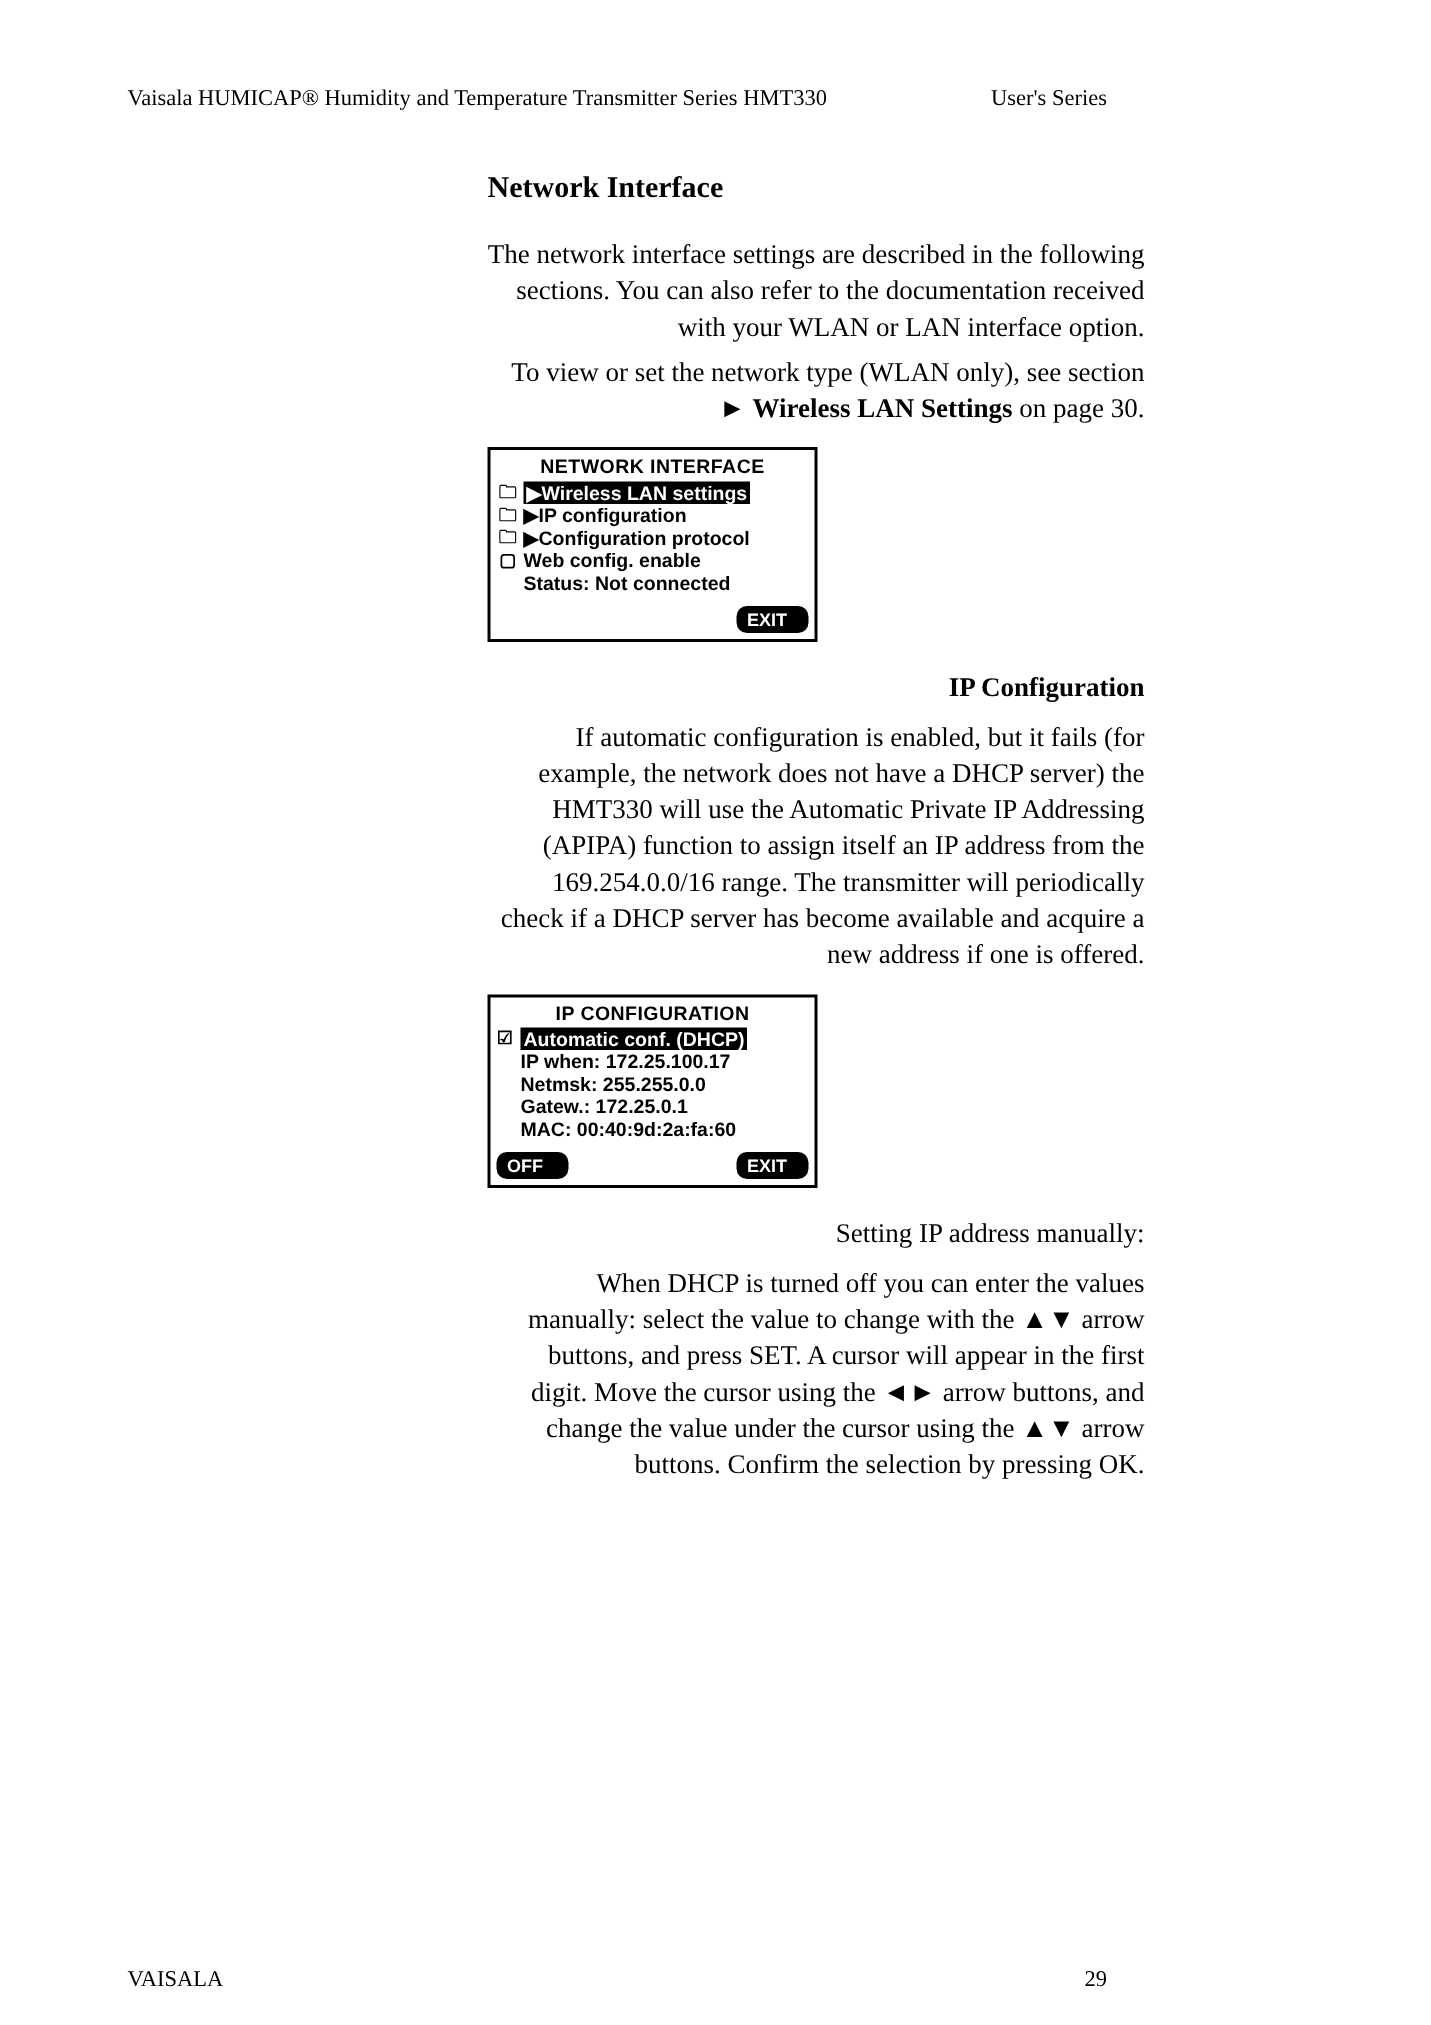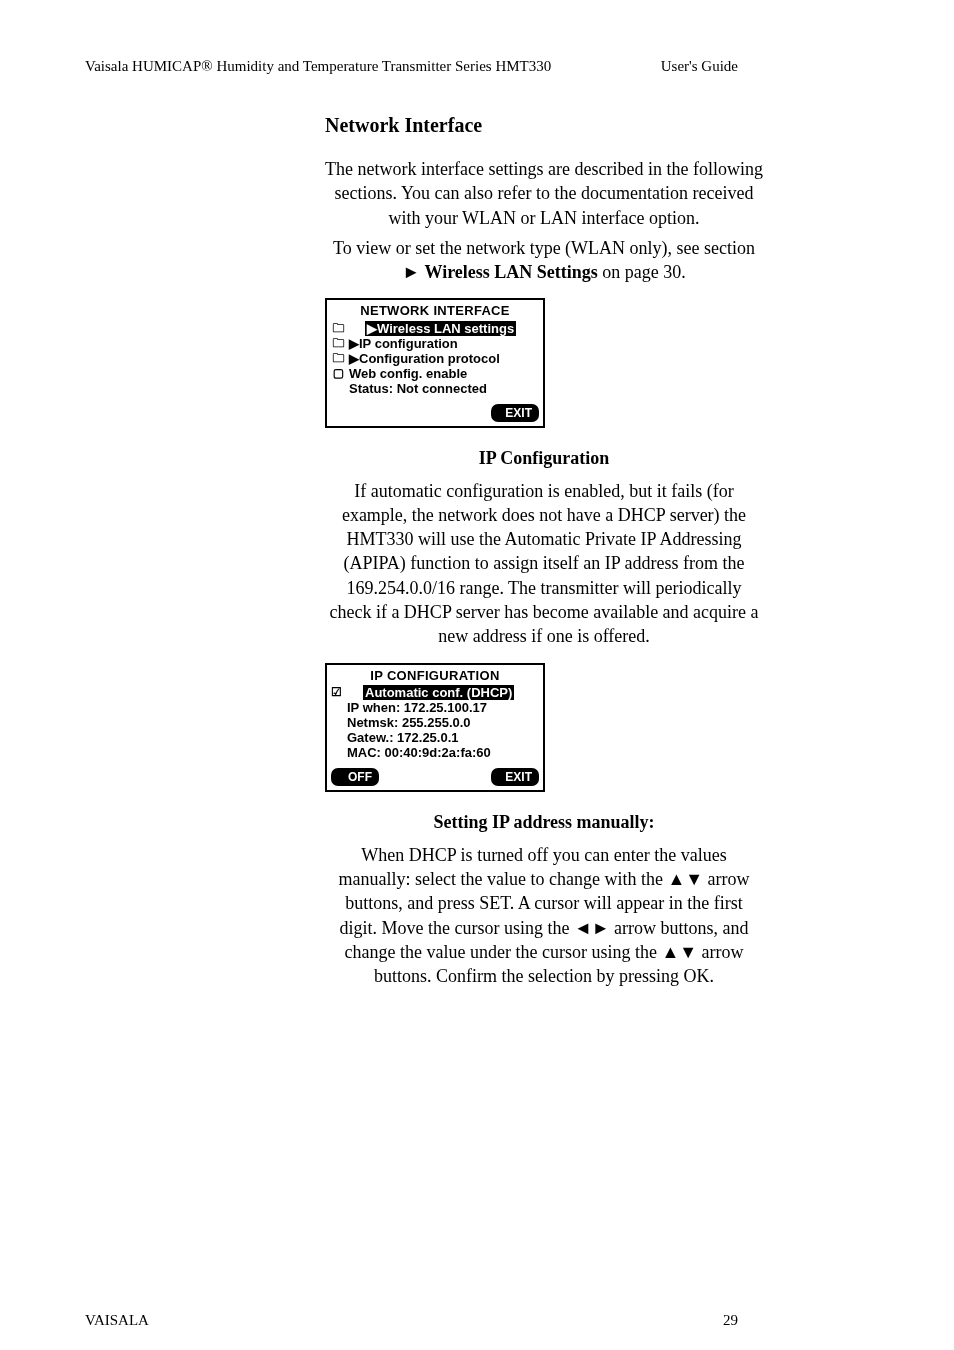--- a/index.html
+++ b/index.html
@@ -33,24 +33,24 @@
     right: 85px;
   }
   .section-heading {
     font-size: 20px;
     font-weight: bold;
     margin: 0 0 18px 0;
   }
   .sub-heading {
     font-size: 18px;
     margin: 16px 0 8px 0;
-    font-weight: bold;
+    font-weight: normal;
   }
   .bold { font-weight: bold; }
-  p { margin: 0 0 6px 0; text-align: center; }
+  p { margin: 0 0 6px 0; text-align: right; }
   .arrow { font-family: Arial, sans-serif; }
   .lcd {
     width: 216px;
     border: 2px solid #000;
     margin: 14px 0 18px 0;
     font-family: Arial, Helvetica, sans-serif;
     font-size: 13px;
     font-weight: bold;
     background: #fff;
     position: relative;
@@ -72,59 +72,58 @@
     display: inline-flex;
     justify-content: center;
     align-items: center;
     font-size: 12px;
   }
   .lcd .rowtxt { white-space: nowrap; }
   .lcd .hl {
     background: #000;
     color: #fff;
     padding: 0 2px;
-    margin-left: 16px;
   }
   .lcd .content {
     padding: 0 3px 2px 3px;
   }
   .lcd .btnbar {
     display: flex;
     justify-content: space-between;
     padding: 6px 4px 4px 4px;
   }
   .lcd .btn {
     background: #000;
     color: #fff;
     font-family: Arial, Helvetica, sans-serif;
     font-weight: bold;
     font-size: 12px;
     padding: 1px 7px;
     border-radius: 7px;
     min-width: 34px;
-    text-align: right;
+    text-align: left;
   }
   .lcd .btnbar.right { justify-content: flex-end; }
   .footer {
     position: absolute;
     bottom: 40px;
     left: 0; right: 0;
     text-align: center;
     font-size: 15px;
   }
   .indent-rows .row { padding-left: 2px; }
 </style>
 </head>
 <body>
 
 <div class="page">
 
   <div class="header">
     <span class="left">Vaisala HUMICAP® Humidity and Temperature Transmitter Series HMT330</span>
-    <span class="right">User's Guide</span>
+    <span class="right">User's Series</span>
   </div>
 
   <h2 class="section-heading">Network Interface</h2>
 
   <p>The network interface settings are described in the following sections. You can also refer to the documentation received with your WLAN or LAN interface option.</p>
 
   <p>
     <span>To view or set the network type (WLAN only), see section </span><span class="arrow">►</span>
     <span class="bold">Wireless LAN Settings</span><span> on page 30.</span>
   </p>

